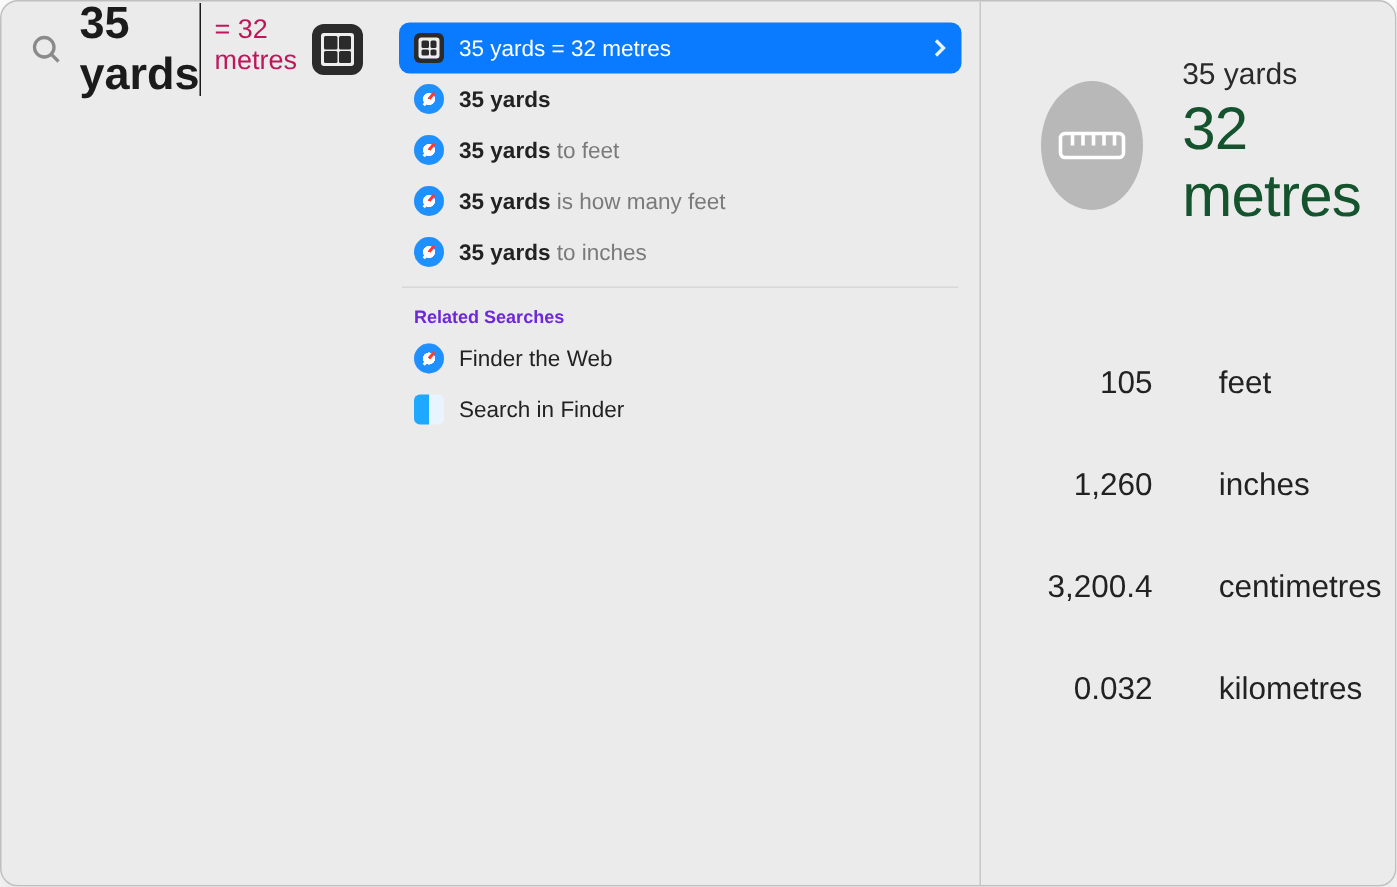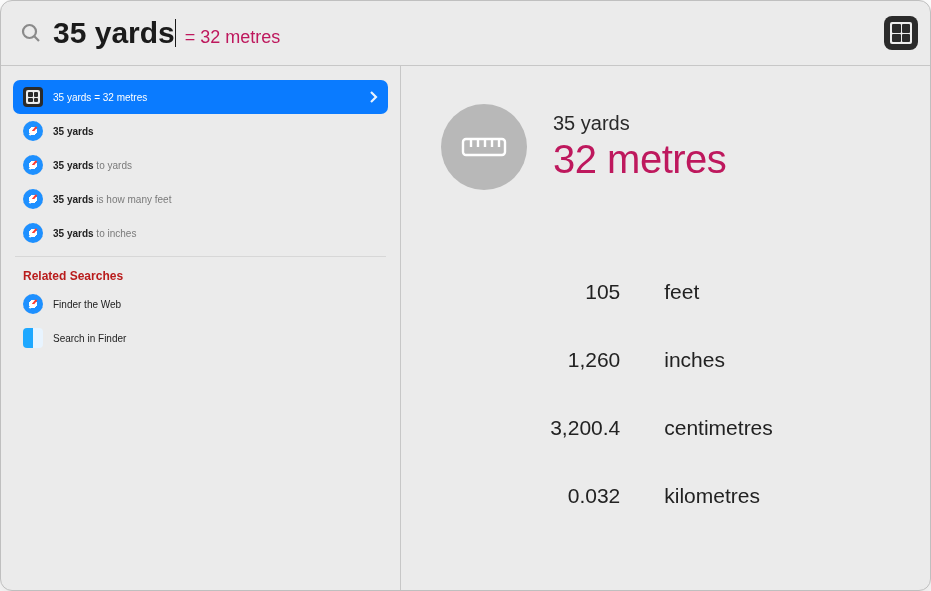--- a/index.html
+++ b/index.html
@@ -5,21 +5,21 @@
   * { box-sizing: border-box; margin: 0; padding: 0; }
   html, body { width: 931px; height: 591px; overflow: hidden; font-family: -apple-system, "Helvetica Neue", Helvetica, Arial, sans-serif; }
   body { background: #fff; }
 
   .window {
     width: 931px; height: 591px;
     background: #ebebeb;
     border: 1px solid #bfbfbf;
     border-radius: 12px;
     box-shadow: 0 10px 30px rgba(0,0,0,0.15);
-    display: flex; flex-direction: column;
+    display: flex; 
     overflow: hidden;
   }
 
   
   .search-row {
     height: 64px;
     display: flex; align-items: center;
     padding: 0 12px 0 18px;
     gap: 10px;
   }
@@ -43,21 +43,21 @@
   
   .sidebar {
     width: 400px;
     padding: 14px 12px;
     border-right:1px solid #c7c7c7;
     overflow:auto;
   }
   .result-item {
     display:flex; align-items:center; gap:10px;
     height:34px; padding:0 10px; border-radius:7px;
-    font-size:10px; color:#222;
+    font-size:15px; color:#222;
     cursor:default;
   }
   .result-item.selected { background:#0a7bff; color:#fff; }
   .result-item .chevron { margin-left:auto; color: rgba(255,255,255,0.9); display:flex; }
   .item-icon { width:20px; height:20px; border-radius:4px; flex:0 0 auto; display:flex; align-items:center; justify-content:center; }
   .item-icon.calc { background:#2b2b2b; }
   .calc-grid.small{ width:14px; height:14px; }
   .item-icon.safari {
     background: radial-gradient(circle at 50% 50%, #fff 0 28%, #1e90ff 29% 70%, #0a63c8 71% 100%);
     border-radius:50%;
@@ -68,32 +68,32 @@
     background: linear-gradient(#ff3b30 0 50%, #fff 50% 100%);
     transform: translate(-50%,-50%) rotate(40deg);
   }
   .item-icon.finder {
     background: linear-gradient(90deg,#1ea8ff 0 50%, #e8f4ff 50% 100%);
     border-radius:4px;
   }
   .muted { color:#7a7a7a; }
 
   .section-divider { height:1px; background:#d7d7d7; margin:6px 2px; }
-  .section-header { font-size:12px; font-weight:700; color:#b91c1c; padding:6px 10px 4px; }
+  .section-header { font-size:12px; font-weight:700; color:#6d28d9; padding:6px 10px 4px; }
 
   
   .detail { flex:1; padding: 30px 48px 30px 40px; display:flex; flex-direction:column; }
   .hero { display:flex; align-items:center; gap:26px; margin-top:8px; }
   .hero-icon {
     width:86px; height:86px; border-radius:50%; background:#b8b8b8;
     display:flex; align-items:center; justify-content:center;
   }
   .ruler-svg { color:#fff; }
   .hero-text .src { font-size:20px; color:#2a2a2a; margin-bottom:2px; }
-  .hero-text .big { font-size:40px; color:#be185d; letter-spacing:-0.5px; }
+  .hero-text .big { font-size:40px; color:#14532d; letter-spacing:-0.5px; }
 
   .table {
     margin-top: 90px;
     align-self:center;
     display:grid;
     grid-template-columns: auto auto;
     column-gap: 24px;
     row-gap: 6px;
     font-size:21px; color:#222;gap:44px;
   }
@@ -149,21 +149,21 @@
         </span>
       </div>
 
       <div id="suggestions-container">
           <div class="result-item">
             <span class="item-icon safari"></span>
             <span><b>35 yards</b><span class="muted"></span></span>
           </div>
           <div class="result-item">
             <span class="item-icon safari"></span>
-            <span><b>35 yards</b><span class="muted"> to yards</span></span>
+            <span><b>35 yards</b><span class="muted"> to feet</span></span>
           </div>
           <div class="result-item">
             <span class="item-icon safari"></span>
             <span><b>35 yards</b><span class="muted"> is how many feet</span></span>
           </div>
           <div class="result-item">
             <span class="item-icon safari"></span>
             <span><b>35 yards</b><span class="muted"> to inches</span></span>
           </div>
         </div>

